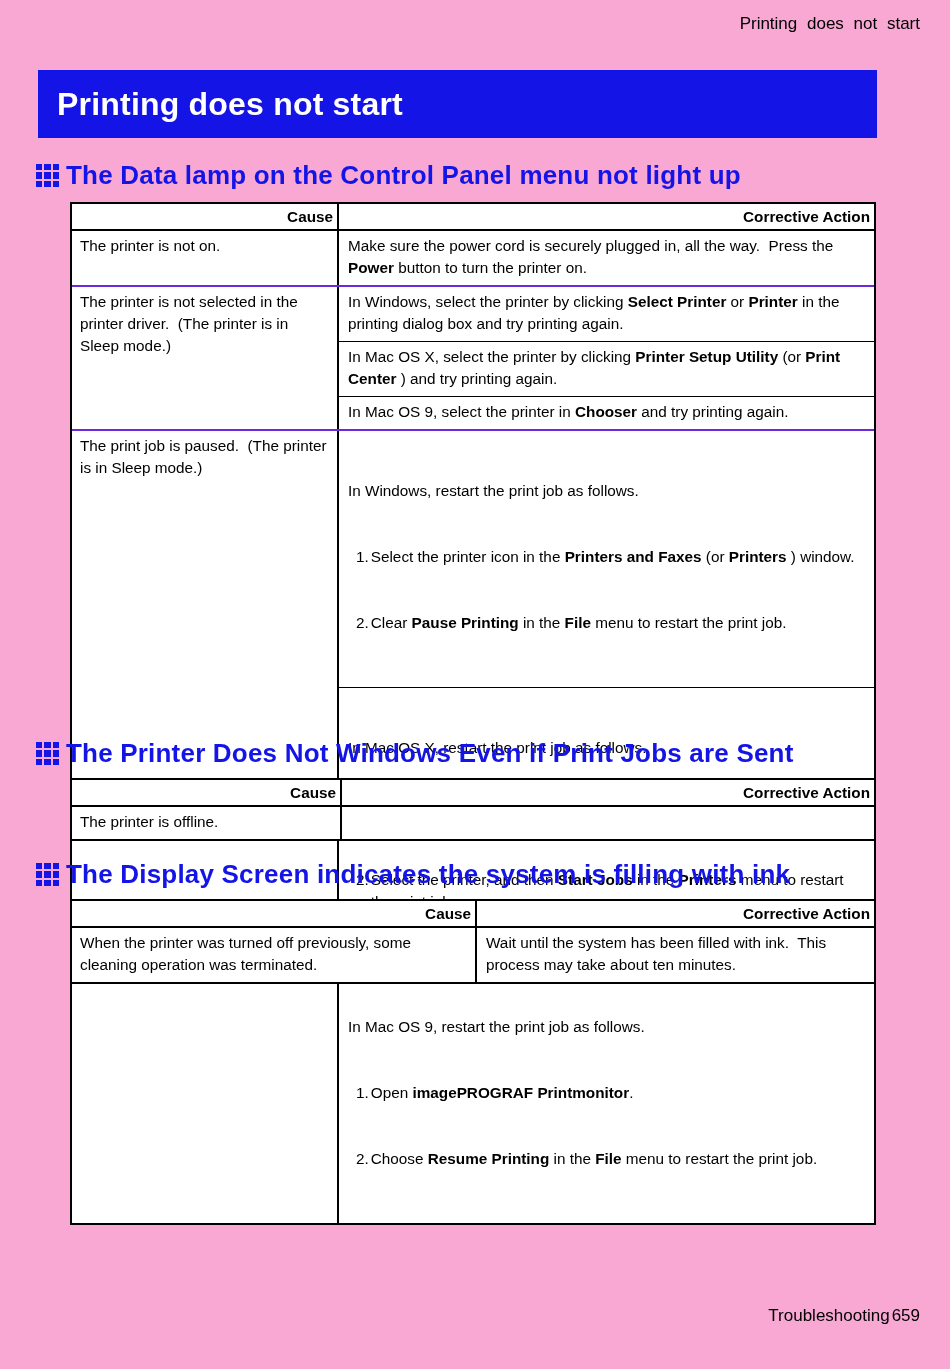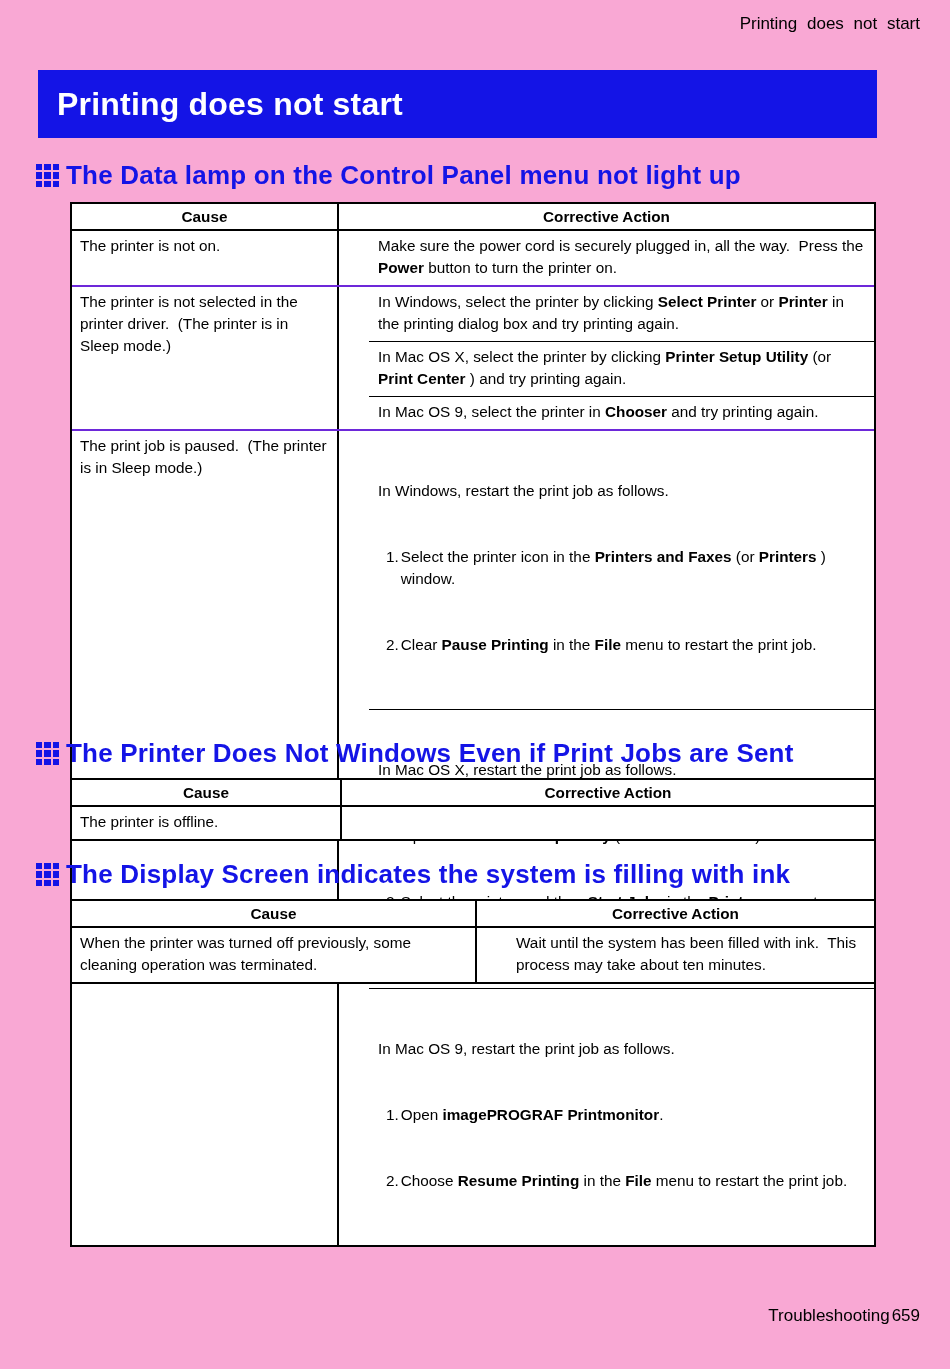--- a/index.html
+++ b/index.html
@@ -52,36 +52,36 @@
     position:absolute; left:70px; width:806px;
     border:2px solid #000; background:#fff;
     font-size:15.3px; line-height:22px;
   }
   #table-1 { top:202px; }
   #table-2 { top:778px; }
   #table-3 { top:899px; }
 
   .thead { display:flex; border-bottom:2px solid #000; }
   .th {
-    font-weight:bold; text-align:center; padding:1px 4px; line-height:23px;
+    font-weight:bold; text-align:right; padding:1px 4px; line-height:23px;
   }
   .trow { display:flex; }
   .trow + .trow { border-top:2px solid #6d28d9; }
 
   
   #table-1 .c1 { width:267px; }
   #table-2 .c1 { width:270px; }
   #table-3 .c1 { width:405px; }
   .c1 { flex:0 0 auto; border-right:2px solid #000; }
   .c2 { flex:1 1 auto; min-width:0; }
 
   .cause {
     padding:4px 8px 6px 8px; white-space:pre-wrap;
   }
-  .acts { display:flex; flex-direction:column;margin-left:30px; }
+  .acts { display:flex; flex-direction:column; }
   .act {
     padding:4px 6px 6px 9px; white-space:pre-wrap; flex:0 0 auto;
   }
   .act + .act { border-top:1px solid #000; }
   .act .intro { white-space:pre-wrap; }
   .step { display:flex; margin-left:8px; }
   .step .snum { flex:0 0 auto; margin-right:2px; }
   .step .stxt { flex:1 1 auto; min-width:0; white-space:pre-wrap; }
   .act.steps { padding-bottom:8px; }
   #table-1 .trow:nth-child(4) .act { padding-top:5px; padding-bottom:9px; }

